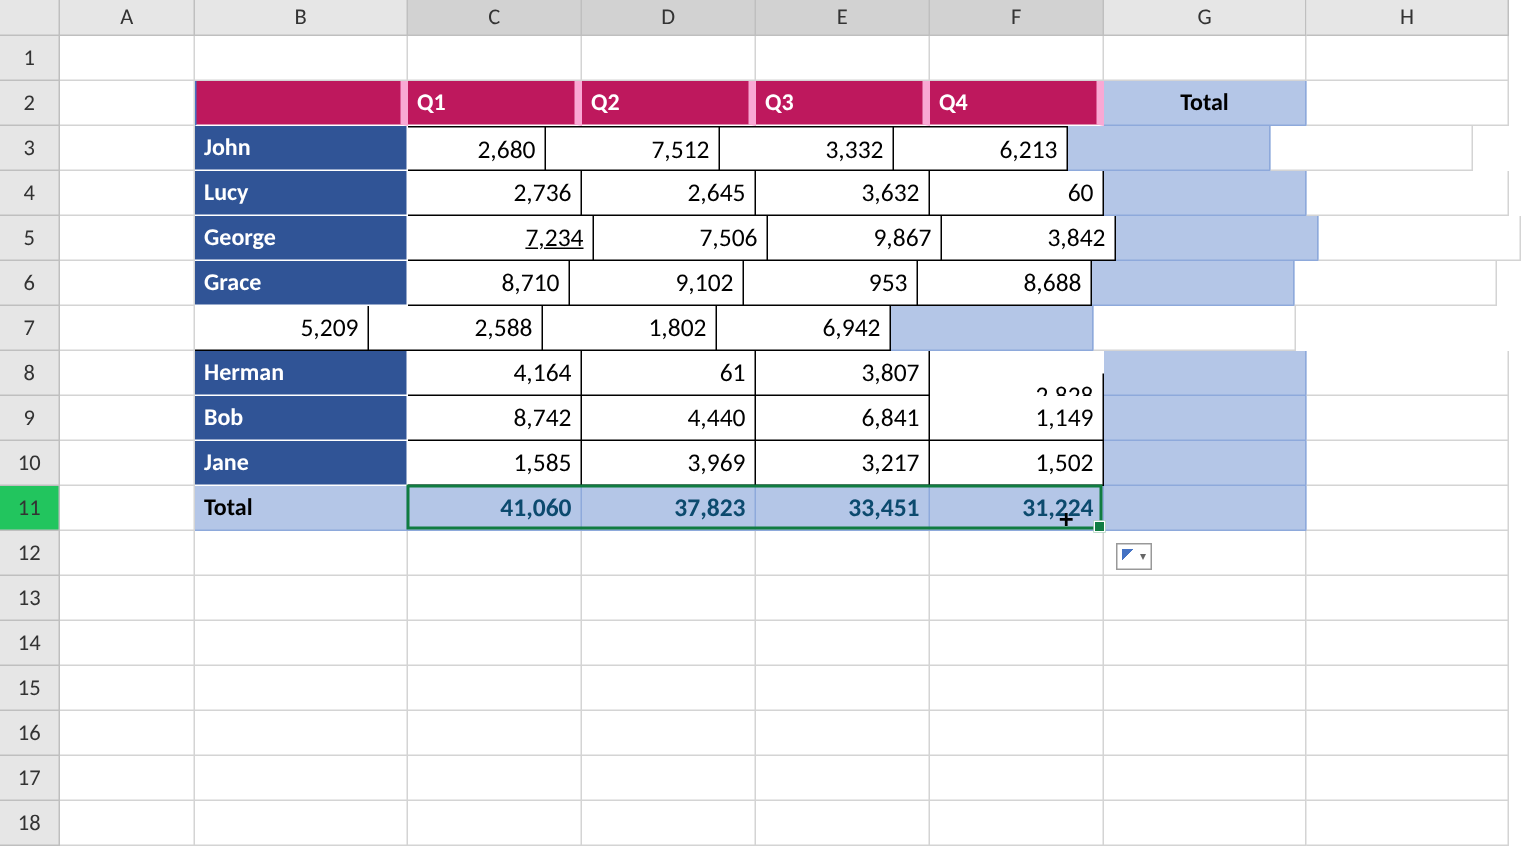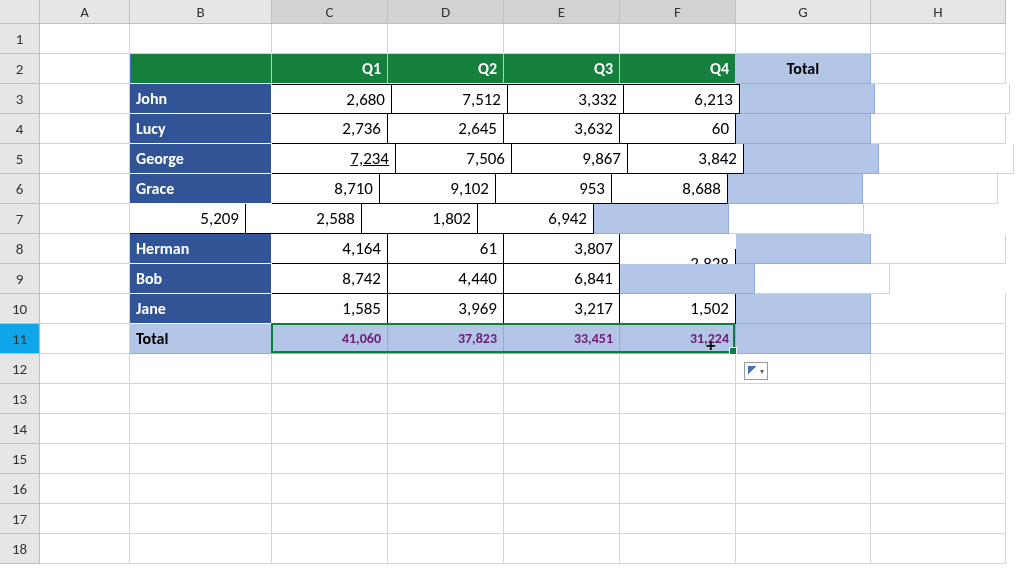--- a/index.html
+++ b/index.html
@@ -57,45 +57,45 @@
       height: 30px;
       background: #e6e6e6;
       border-right: 1px solid #bfbfbf;
       border-bottom: 1px solid #bfbfbf;
       text-align: center;
       line-height: 30px;
       color: #333;
       font-size: 15px;
     }
     .row-header.selected {
-      background: #0ea5e9;
+      background: #22c55e;
     }
     .grid {
       position: absolute;
       top: 24px;
       left: 40px;
     }
     .grid-row {
       display: flex;
       height: 30px;
     }
     .cell {
       height: 30px;
       border-right: 1px solid #d4d4d4;
       border-bottom: 1px solid #d4d4d4;
       padding: 0 6px;
       line-height: 30px;
     }
     
     .header-cell {
-      background: #15803d;
+      background: #be185d;
       color: #fff;
       font-weight: bold;
-      text-align: right;
-      border-right: 1px solid #f9a8d4;
+      text-align: left;
+      border-right: 5px solid #f9a8d4;
       border-bottom: 1px solid #fff;
     }
     .header-cell.first {
       border-left: 1px solid #4472c4;
     }
     .name-cell {
       background: #305496;
       color: #fff;
       font-weight: bold;
       text-align: left;
@@ -130,26 +130,26 @@
     .total-row-label {
       background: #b4c6e7;
       color: #000;
       font-weight: bold;
       text-align: left;
       border-right: 1px solid #8ea9db;
       border-bottom: 1px solid #8ea9db;
     }
     .total-row-cell {
       background: #b4c6e7;
-      color: #701a75;
+      color: #0c4a6e;
       font-weight: bold;
       text-align: right;
       border-right: 1px solid #8ea9db;
       border-bottom: 1px solid #8ea9db;
-      font-size: 14px;
+      font-size: 17px;
       padding-left: 19px;
     }
     
     .selection {
       position: absolute;
       border: 2px solid #107c41;
       pointer-events: none;
       z-index: 10;
     }
     .fill-handle {
@@ -250,21 +250,21 @@
         <div class="cell header-cell" style="width: 116px;">Q1</div>
         <div class="cell header-cell" style="width: 116px;">Q2</div>
         <div class="cell header-cell" style="width: 116px;">Q3</div>
         <div class="cell header-cell" style="width: 116px;">Q4</div>
         <div class="cell total-col-header" style="width: 135px;">Total</div>
         <div class="cell " style="width: 135px;"></div>
       </div>
       <div class="grid-row">
         <div class="cell " style="width: 90px;"></div>
         <div class="cell name-cell" style="width: 142px;">John</div>
-        <div class="cell num-cell first-row" style="width: 120px; text-align: right;">2,680</div>
+        <div class="cell num-cell first-row" style="width: 92px; text-align: right;">2,680</div>
         <div class="cell num-cell first-row" style="width: 116px;">7,512</div>
         <div class="cell num-cell first-row" style="width: 116px;">3,332</div>
         <div class="cell num-cell first-row" style="width: 116px;">6,213</div>
         <div class="cell total-col-cell" style="width: 135px;"></div>
         <div class="cell " style="width: 135px;"></div>
       </div>
       <div class="grid-row">
         <div class="cell " style="width: 90px;"></div>
         <div class="cell name-cell" style="width: 142px;">Lucy</div>
         <div class="cell num-cell" style="width: 116px;">2,736</div>
@@ -312,20 +312,21 @@
         <div class="cell num-cell" style="width: 116px; margin-top: 15px;">2,828</div>
         <div class="cell total-col-cell" style="width: 135px;"></div>
         <div class="cell " style="width: 135px;"></div>
       </div>
       <div class="grid-row">
         <div class="cell " style="width: 90px;"></div>
         <div class="cell name-cell" style="width: 142px;">Bob</div>
         <div class="cell num-cell" style="width: 116px;">8,742</div>
         <div class="cell num-cell" style="width: 116px;">4,440</div>
         <div class="cell num-cell" style="width: 116px;">6,841</div>
+        <div class="cell num-cell" style="width: 116px;">1,149</div>
         <div class="cell total-col-cell" style="width: 135px;"></div>
         <div class="cell " style="width: 135px;"></div>
       </div>
       <div class="grid-row">
         <div class="cell " style="width: 90px;"></div>
         <div class="cell name-cell" style="width: 142px;">Jane</div>
         <div class="cell num-cell" style="width: 116px;">1,585</div>
         <div class="cell num-cell" style="width: 116px;">3,969</div>
         <div class="cell num-cell" style="width: 116px;">3,217</div>
         <div class="cell num-cell" style="width: 116px;">1,502</div>

